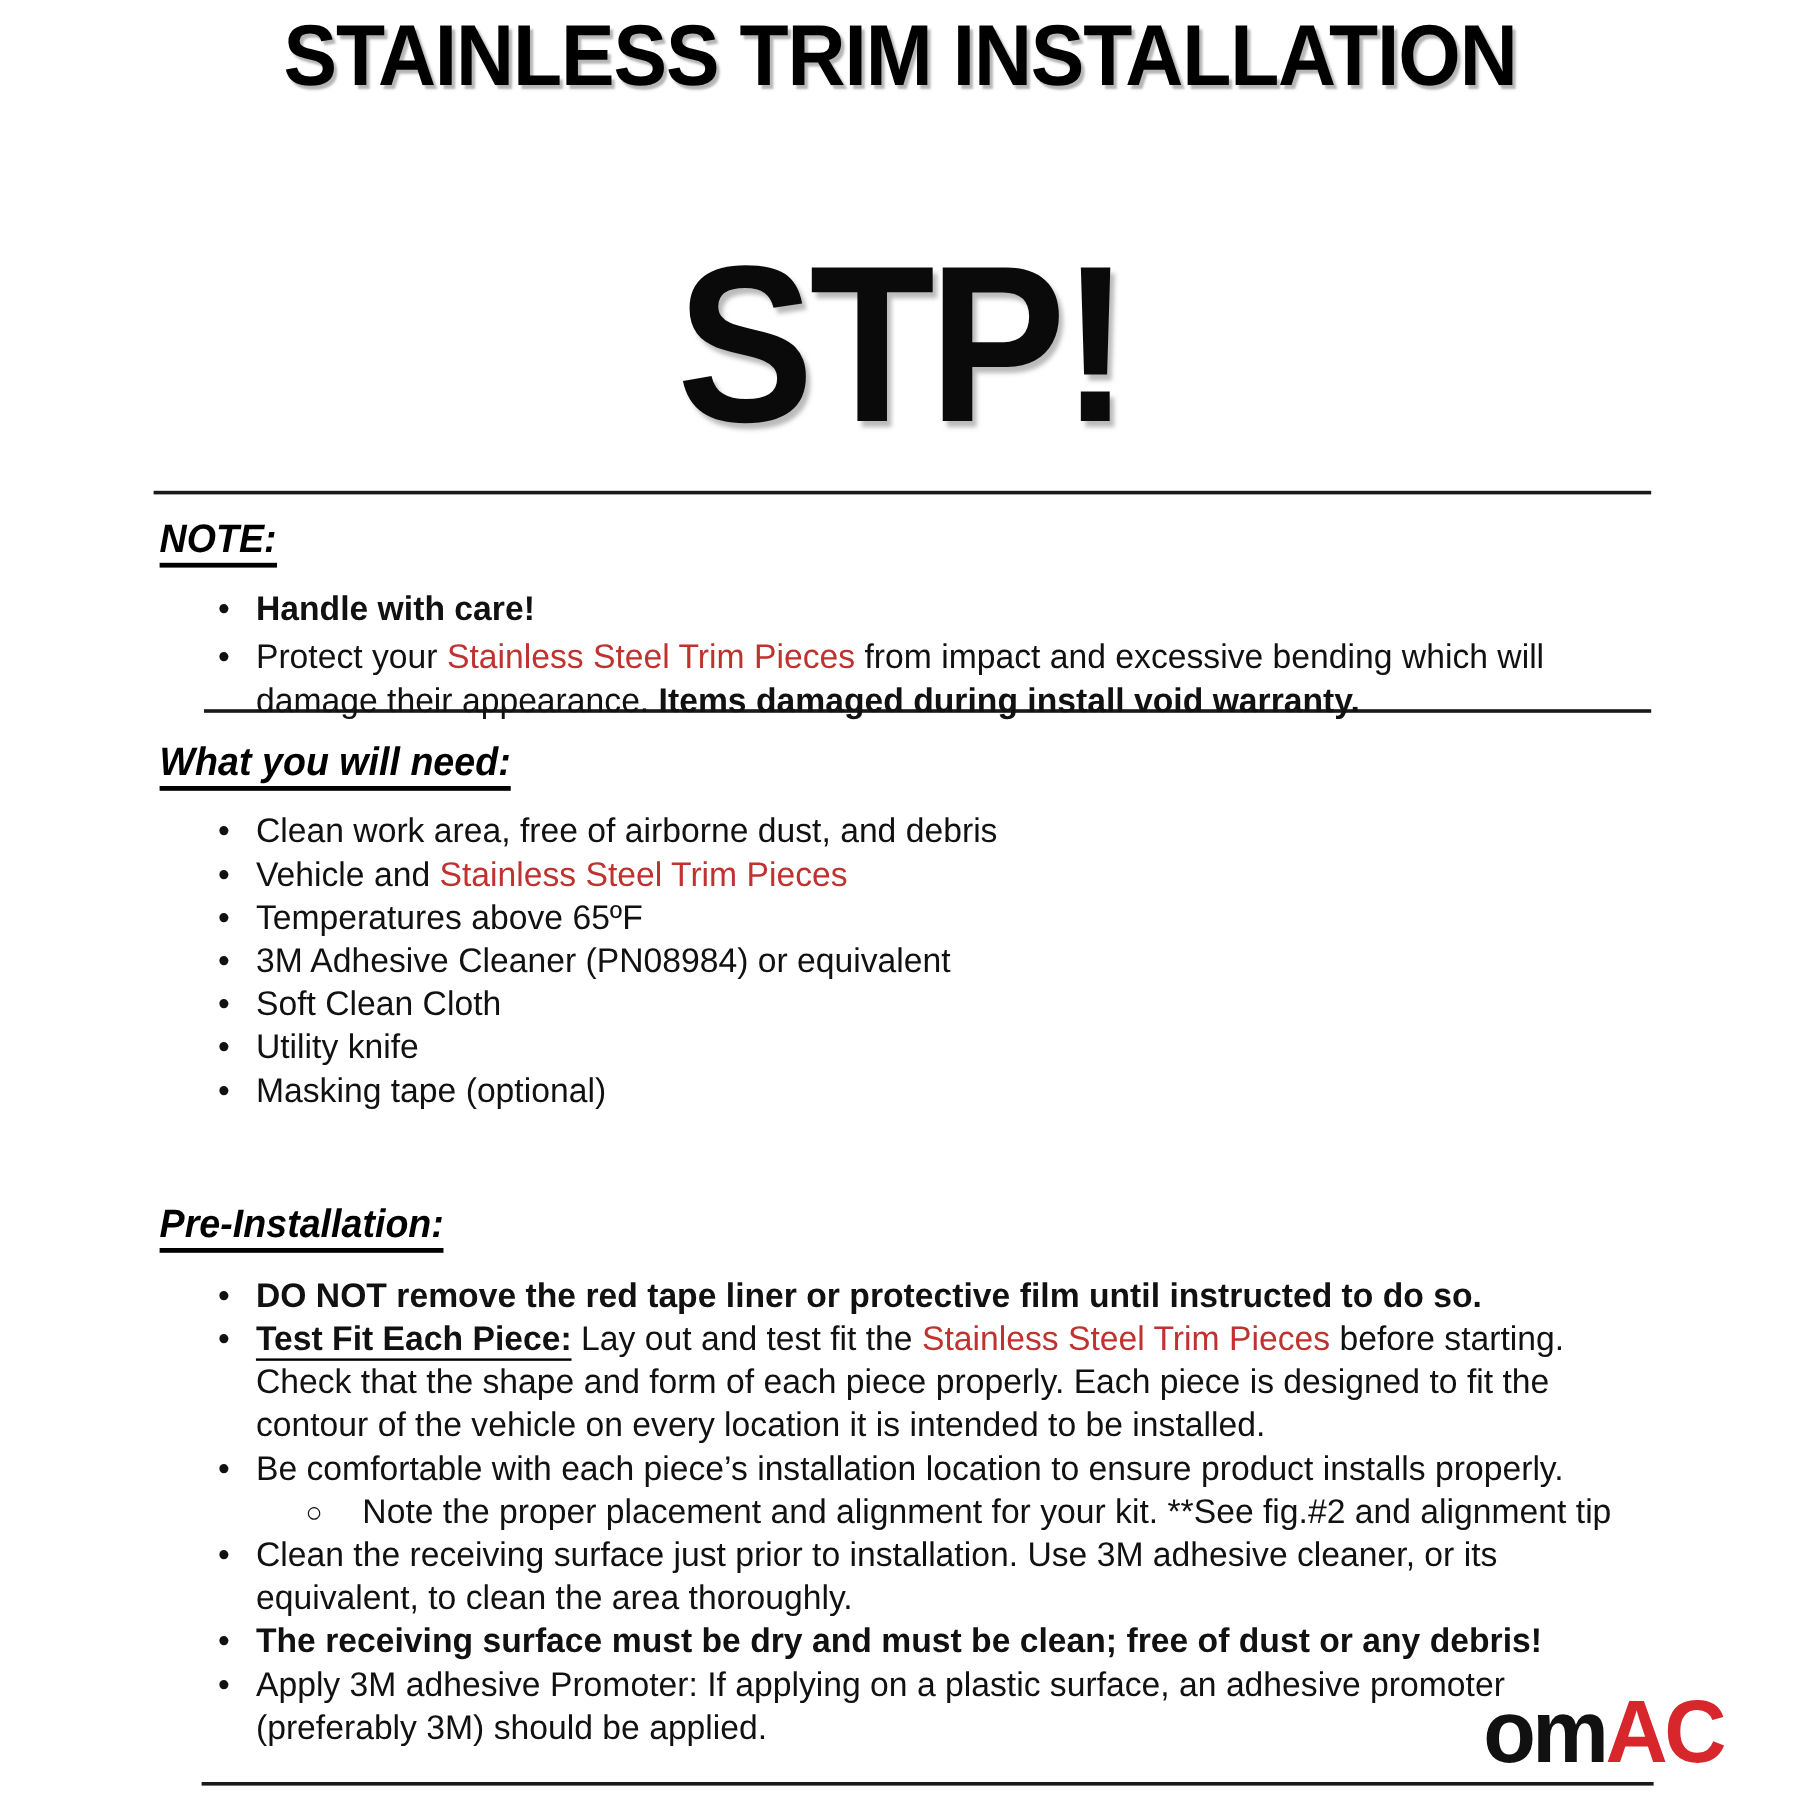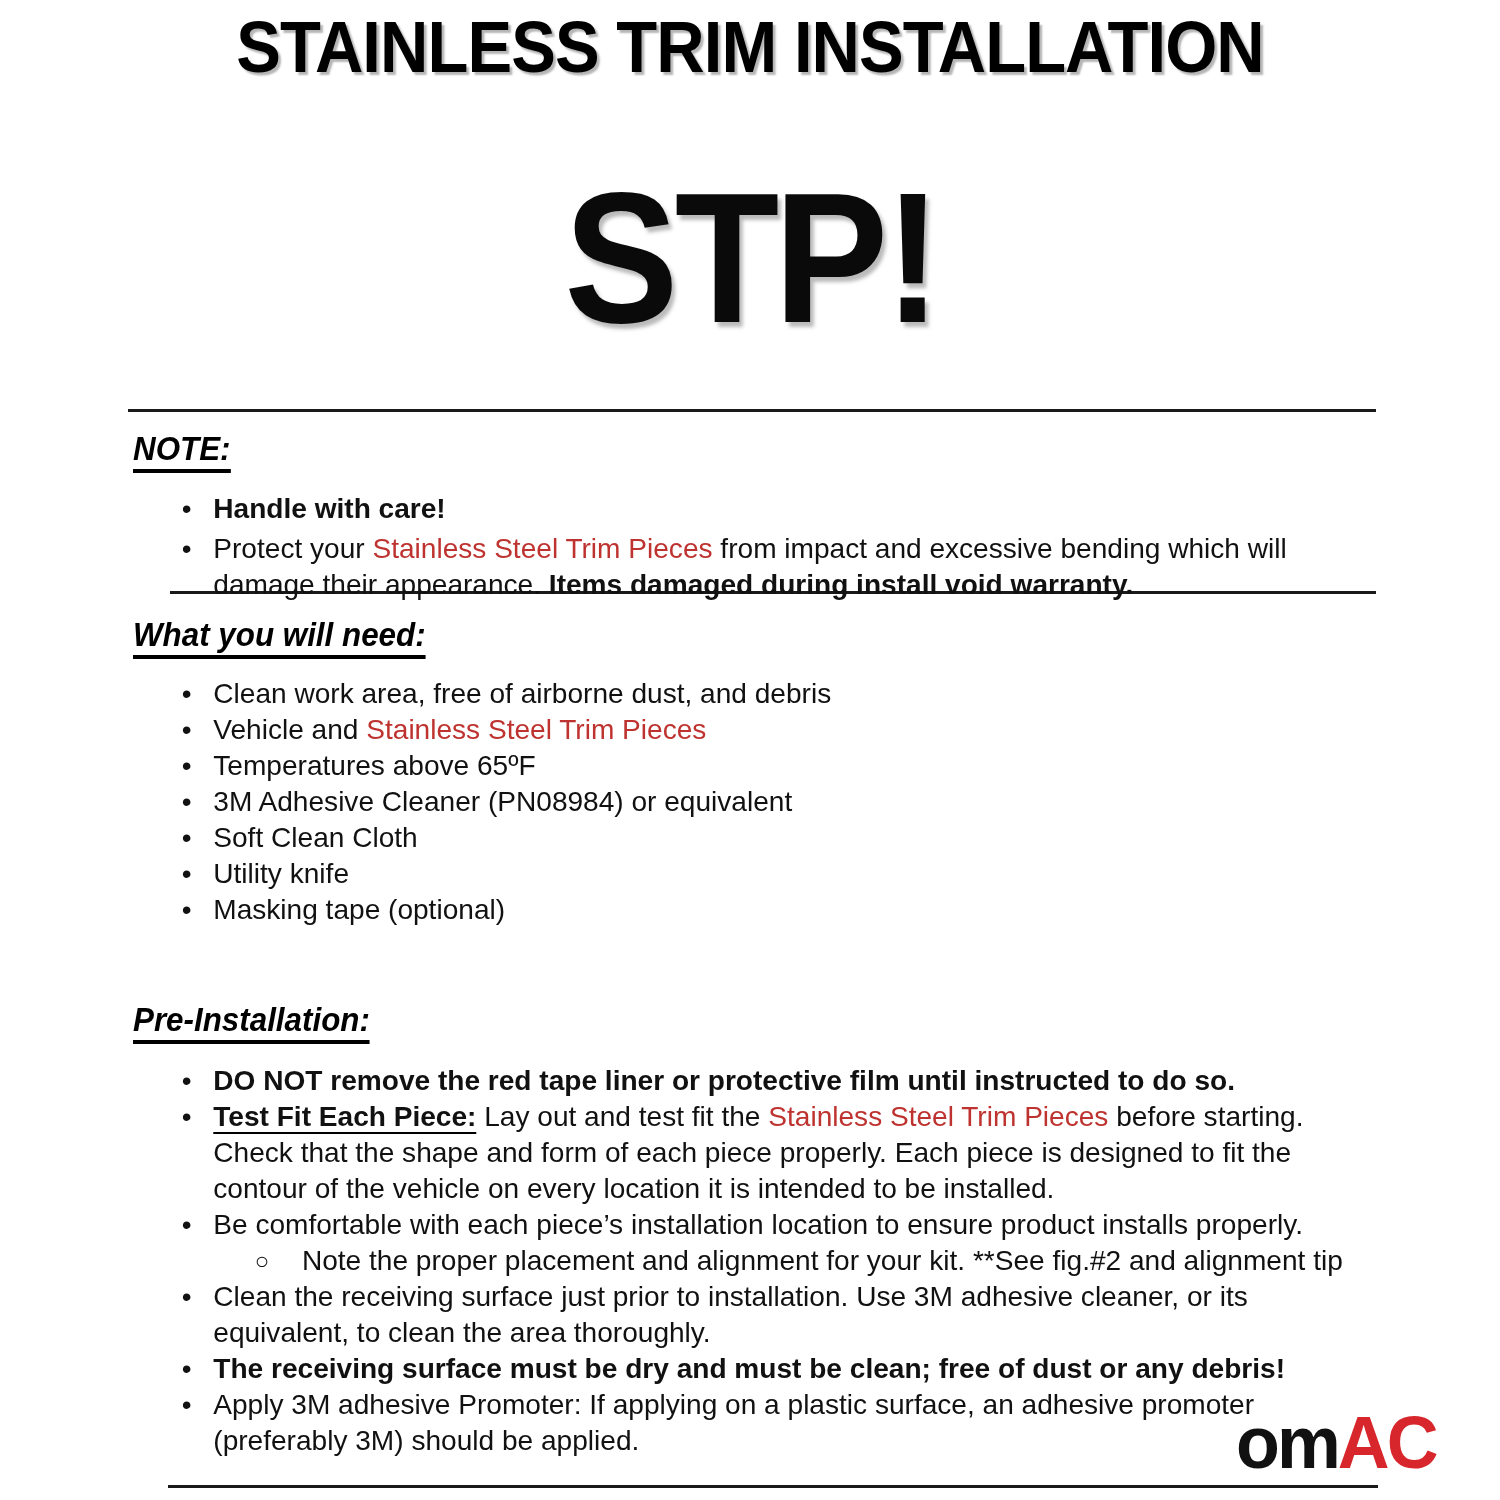--- a/index.html
+++ b/index.html
@@ -47,21 +47,21 @@
     left: 0;
     width: 1500px;
     height: 210px;
     display: flex;
     align-items: center;
     justify-content: center;
   }
   .stop-word {
     position: relative;
     display: flex;
-    align-items: flex-start;
+    align-items: flex-end;
     height: 180px;
   }
   .stop-letters {
     font-family: "Liberation Sans", sans-serif;
     font-weight: 700;
     font-size: 186px;
     line-height: 150px;
     letter-spacing: -4px;
     color: #0a0a0a;
     text-shadow: 4px 5px 4px rgba(120,120,120,0.5);

